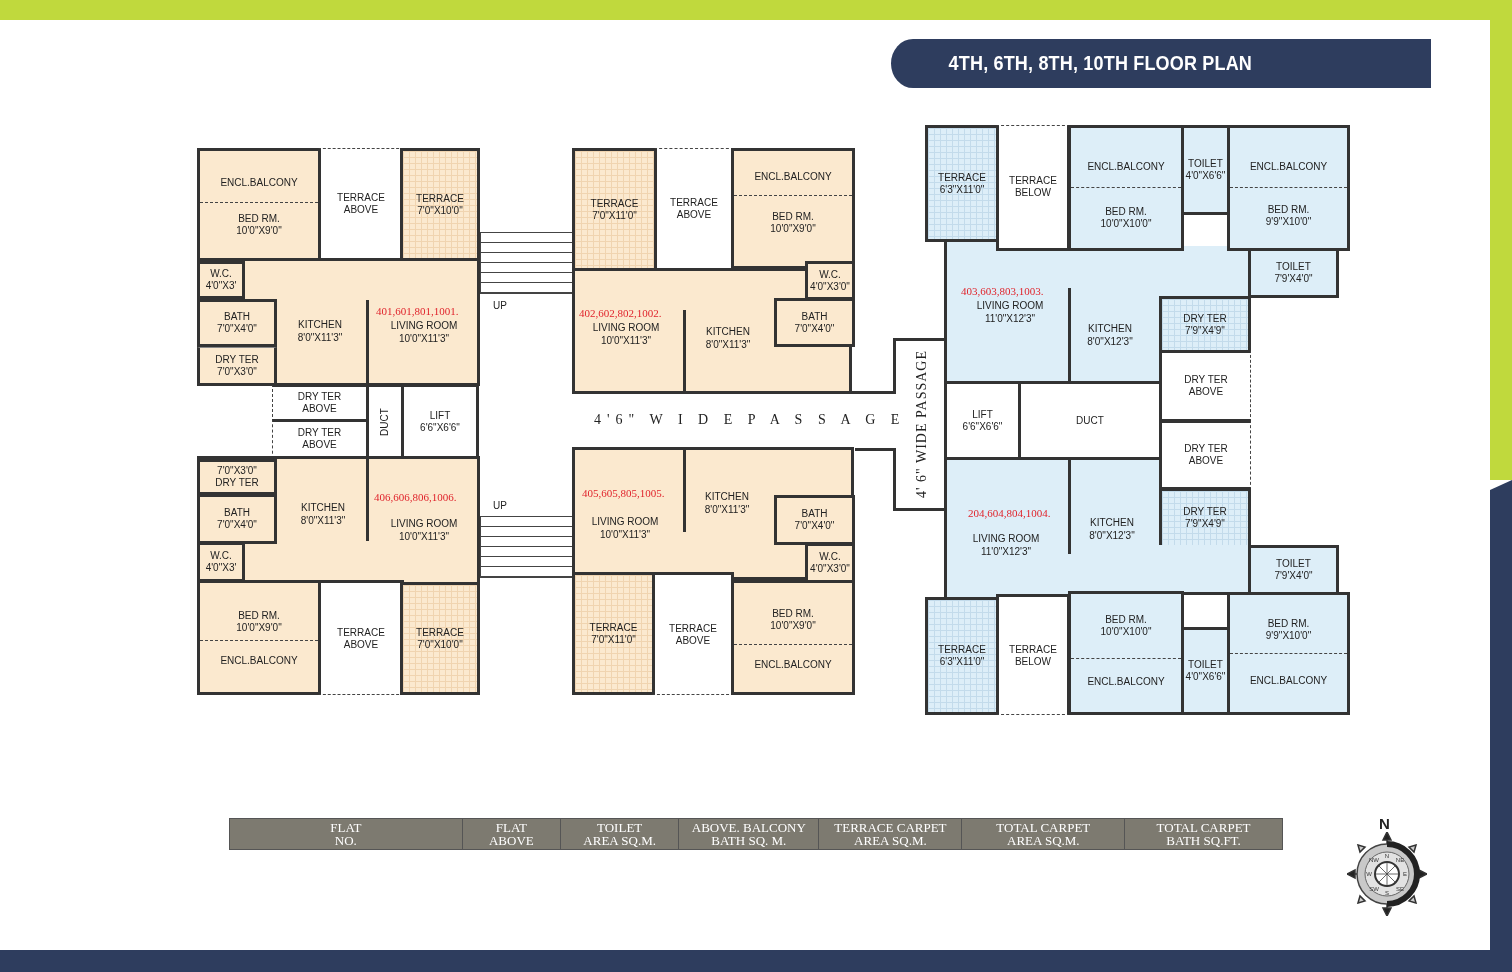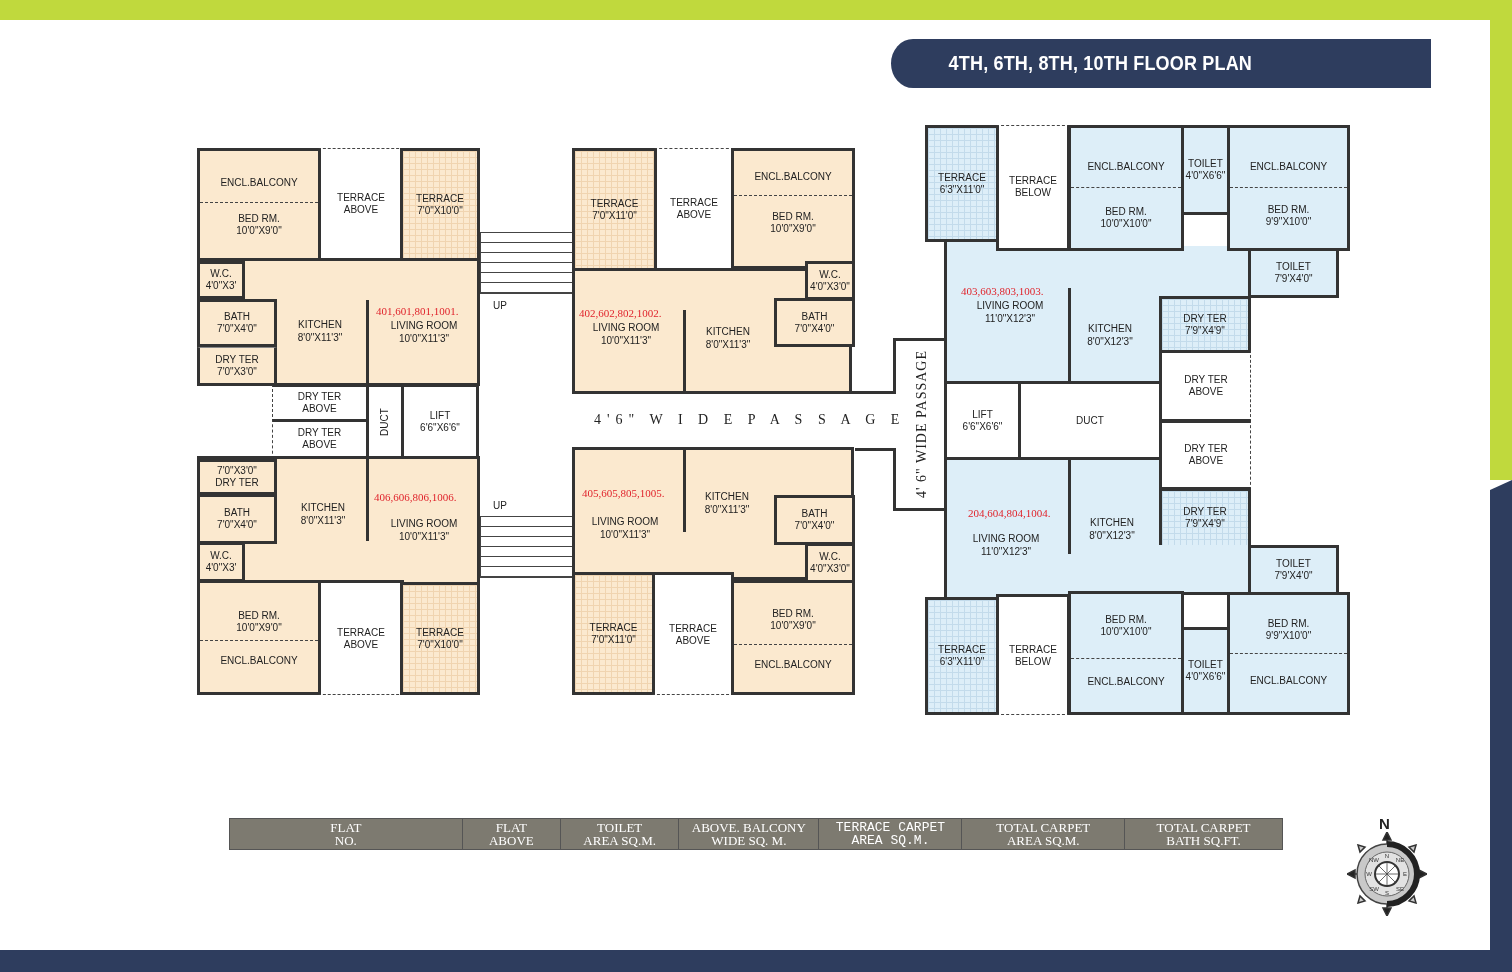--- a/index.html
+++ b/index.html
@@ -307,22 +307,22 @@
     </div>
   </div>
 </div>
 
 <table class="area">
   <thead>
     <tr>
       <th style="width:226px;"><span>FLAT</span><br><span>NO.</span></th>
       <th style="width:90px;"><span>FLAT</span><br><span>ABOVE</span></th>
       <th style="width:110px;"><span>TOILET</span><br><span>AREA SQ.M.</span></th>
-      <th style="width:132px;"><span>ABOVE. BALCONY</span><br><span>WIDE SQ. M.</span></th>
-      <th style="width:135px;font-family:Liberation Mono, monospace;"><span>TERRACE CARPET</span><br><span>AREA SQ.M.</span></th>
+      <th style="width:132px;"><span>ABOVE. BALCONY</span><br><span>BATH SQ. M.</span></th>
+      <th style="width:135px;"><span>TERRACE CARPET</span><br><span>AREA SQ.M.</span></th>
       <th style="width:155px;"><span>TOTAL CARPET</span><br><span>AREA SQ.M.</span></th>
       <th style="width:150px;"><span>TOTAL CARPET</span><br><span>BATH SQ.FT.</span></th>
     </tr>
   </thead>
   <tbody>
   </tbody>
 </table>
 
 <div class="abs compass">
   <span style="position:absolute;left:27px;top:0;font-weight:bold;font-size:15px;color:#222;">N</span>

